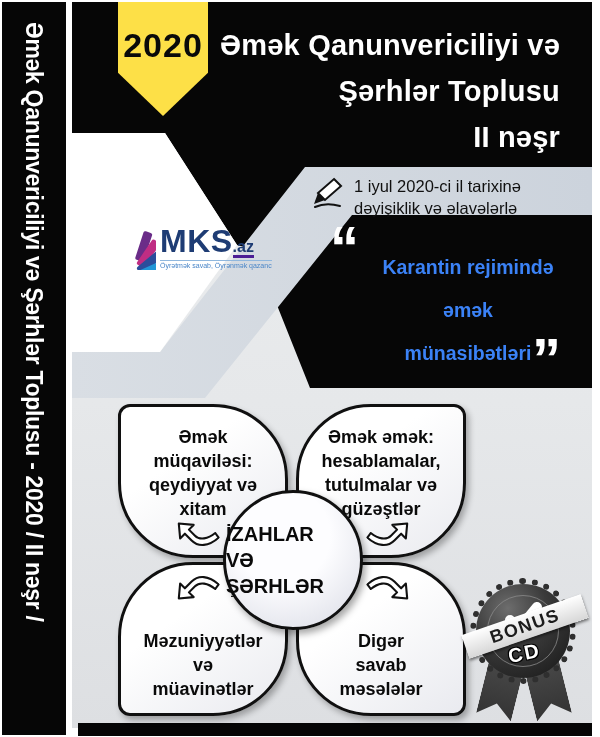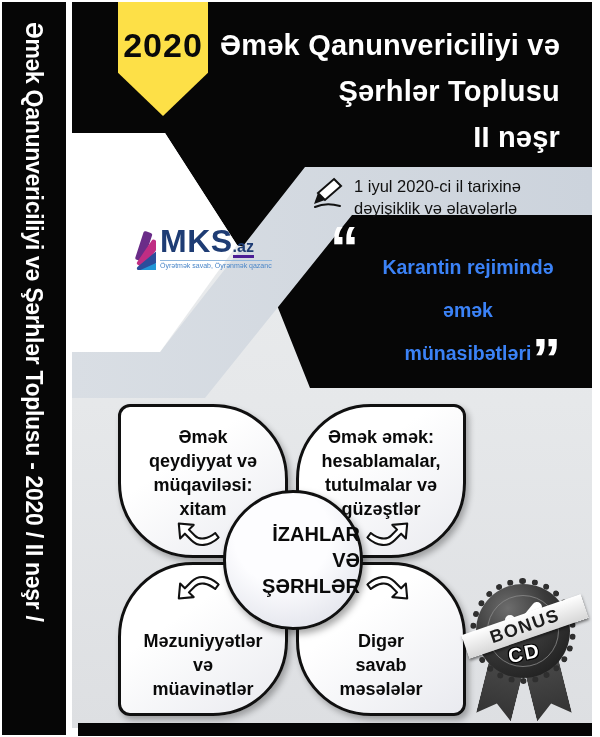--- a/index.html
+++ b/index.html
@@ -58,21 +58,21 @@
     text-align:center;font-weight:bold;font-size:18px;line-height:24px;color:#0a0a0a;
   }
   .petal.tl{left:118px;top:404px;border-radius:12px 75px 0 75px;padding-top:18px;}
   .petal.tr{left:296px;top:404px;border-radius:75px 12px 75px 0;padding-top:18px;}
   .petal.bl{left:118px;top:562px;border-radius:75px 0 75px 12px;padding-top:64px;}
   .petal.br{left:296px;top:562px;border-radius:0 75px 12px 75px;padding-top:64px;}
   .hub{
     position:absolute;left:223px;top:490px;width:140px;height:140px;border-radius:50%;
     background:radial-gradient(circle at 42% 32%,#fdfdff 40%,#d8dae4 100%);
     border:3.5px solid #101010;box-sizing:border-box;
-    display:flex;flex-direction:column;justify-content:center;align-items:flex-end;
+    display:flex;flex-direction:column;justify-content:center;align-items:flex-start;
     font-weight:bold;font-size:20px;line-height:26px;color:#0a0a0a;z-index:5;
     box-shadow:3px 4px 7px rgba(0,0,0,0.35);
   }
   .curved-arrow{position:absolute;width:42px;height:42px;z-index:4;}
   .arrow-tl{left:174px;top:512px;transform:rotate(-45deg);}
   .arrow-tr{left:370px;top:512px;transform:scaleX(-1) rotate(-45deg);}
   .arrow-bl{left:174px;top:568px;transform:scaleY(-1) rotate(-45deg);}
   .arrow-br{left:370px;top:568px;transform:scale(-1,-1) rotate(-45deg);}
 
   
@@ -173,22 +173,22 @@
   <div class="quote-open">“</div>
   <div class="quote-lines">
     <div>Karantin rejimində</div>
     <div>əmək</div>
     <div>münasibətləri</div>
   </div>
   <div class="quote-close">”</div>
 
   <div class="petal tl">
     <div>Əmək</div>
+    <div>müqaviləsi:</div>
     <div>qeydiyyat və</div>
-    <div>müqaviləsi:</div>
     <div>xitam</div>
   </div>
   <div class="petal tr">
     <div>Əmək əmək:</div>
     <div>hesablamalar,</div>
     <div>tutulmalar və</div>
     <div>güzəştlər</div>
   </div>
   <div class="petal bl">
     <div>Məzuniyyətlər</div>

